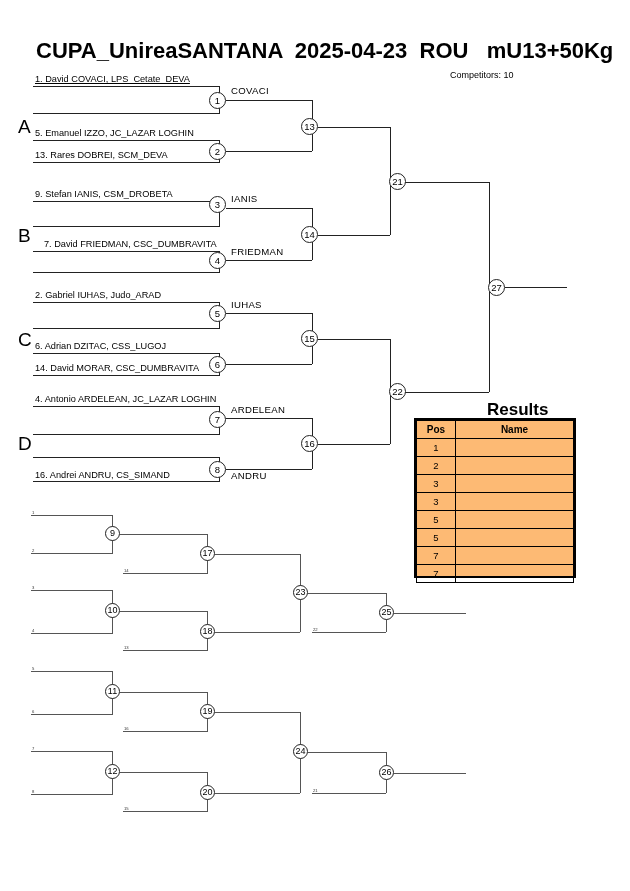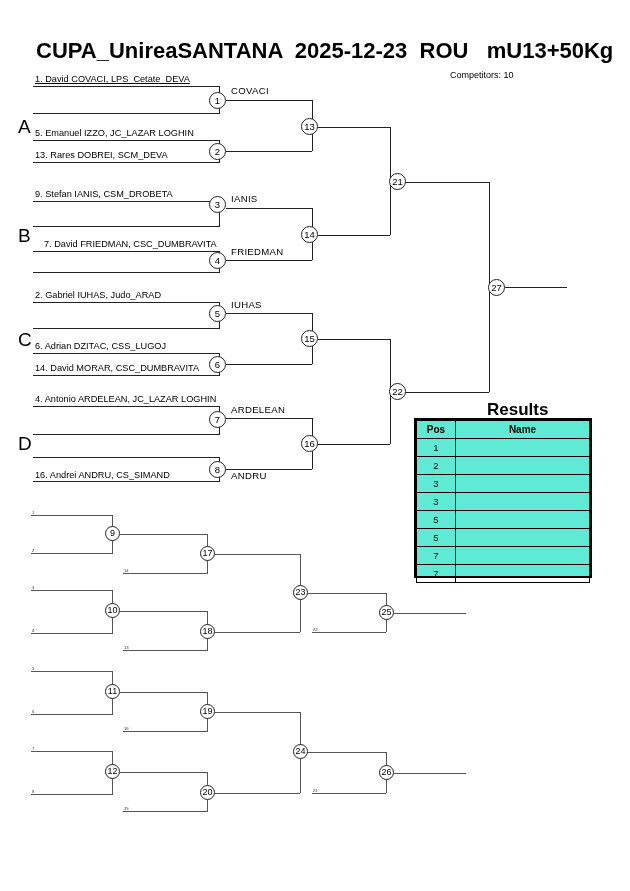--- a/index.html
+++ b/index.html
@@ -30,35 +30,35 @@
 
   .ename{position:absolute;font-size:9.2px;white-space:pre;line-height:10px;}
   .winner{position:absolute;font-size:9.6px;white-space:pre;line-height:10px;
           letter-spacing:.3px;}
   .tinylabel{position:absolute;font-size:4.2px;line-height:5px;color:#333;
              white-space:pre;}
 
   
   .results-title{position:absolute;left:487px;top:400px;font-size:17px;
                  font-weight:bold;white-space:pre;}
-  .results-box{position:absolute;left:414px;top:418px;width:178px;height:160px;
-               border:2px solid #000;box-sizing:border-box;background:#5eead4;}
+  .results-box{position:absolute;left:414px;top:418px;width:162px;height:160px;
+               border:2px solid #000;box-sizing:border-box;background:#fdba74;}
   .results-box table{border-collapse:collapse;width:100%;height:100%;
                      table-layout:fixed;}
   .results-box th,.results-box td{border:1px solid #000;padding:0;
                      font-size:9.5px;text-align:center;height:17px;}
   .results-box th{font-weight:bold;font-size:10px;}
   .col-pos{width:38px;}
 </style>
 </head>
 <body>
 
 <div id="sheet">
 
-  <div class="title">CUPA_UnireaSANTANA  2025-12-23  ROU   mU13+50Kg</div>
+  <div class="title">CUPA_UnireaSANTANA  2025-04-23  ROU   mU13+50Kg</div>
   <div class="competitors">Competitors: 10</div>
 
   <div class="pool-letter" style="left:18px;top:117px;">A</div>
   <div class="pool-letter" style="left:18px;top:226px;">B</div>
   <div class="pool-letter" style="left:18px;top:330px;">C</div>
   <div class="pool-letter" style="left:18px;top:434px;">D</div>
 
   <div class="ename" style="left:35px;top:74px;text-decoration:underline;">1. David COVACI, LPS_Cetate_DEVA</div>
   <div class="hline dark" style="left:33px;top:86px;width:186px;"></div>
   <div class="hline dark" style="left:33px;top:113px;width:186px;"></div>

